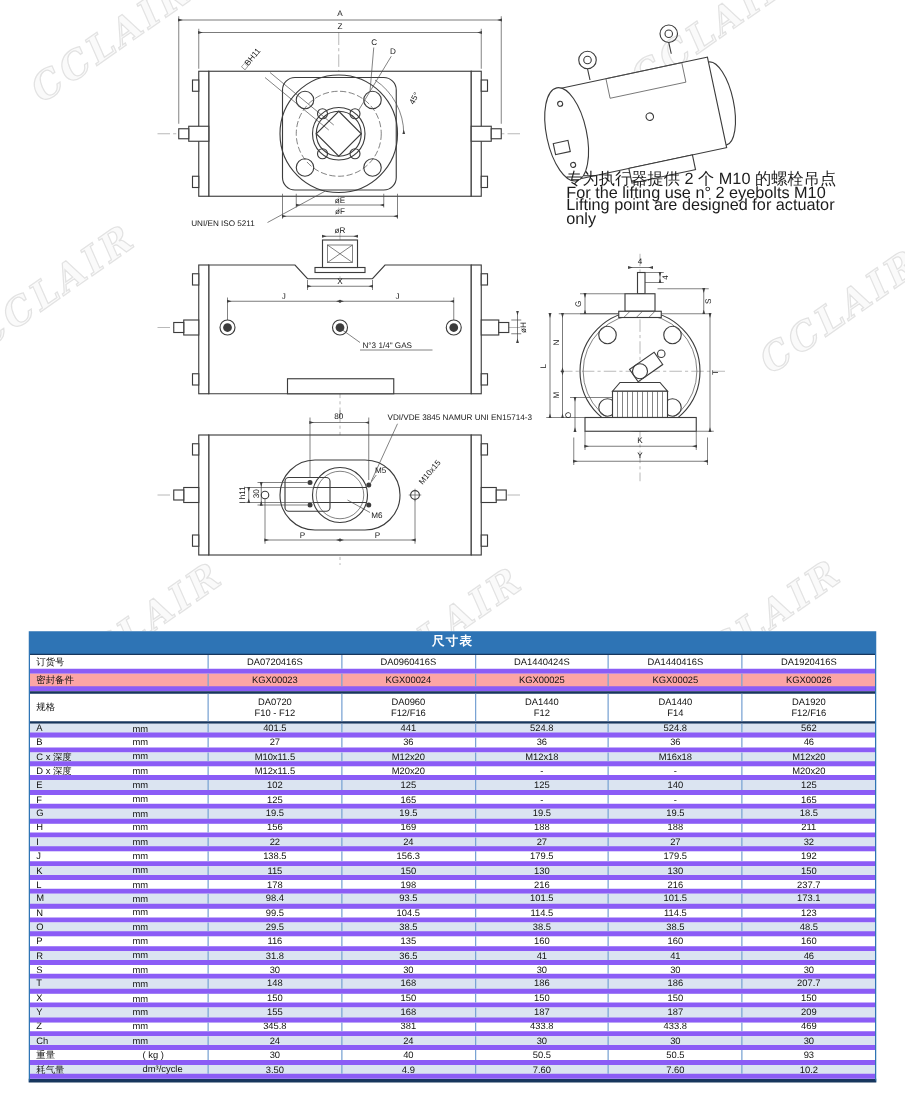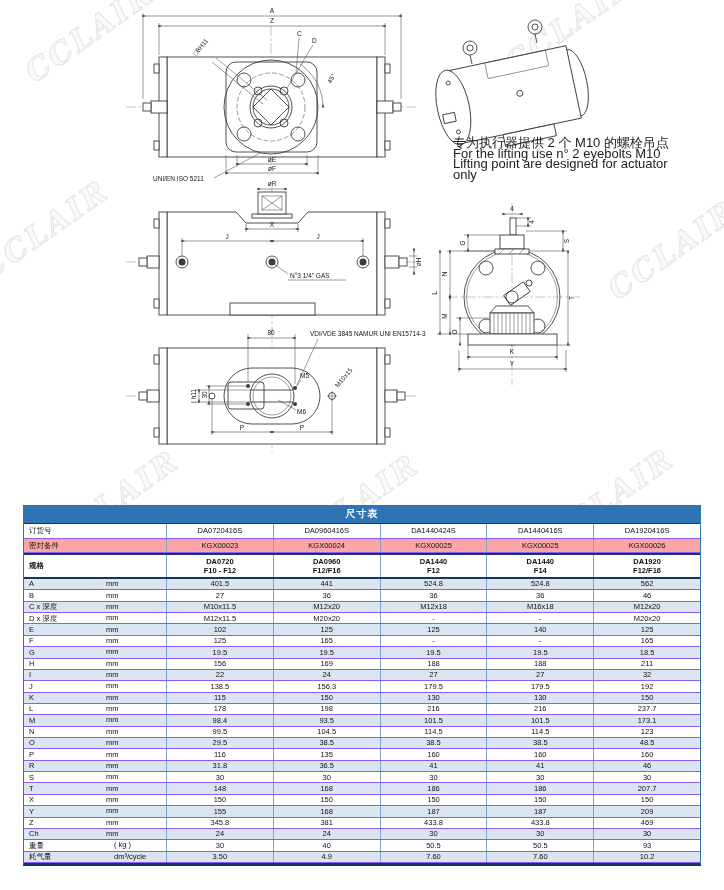--- a/index.html
+++ b/index.html
@@ -22,24 +22,24 @@
   .iso-caption{position:absolute;left:420px;top:138px;width:230px;z-index:2;
       font-size:13px;line-height:10.5px;color:#1c1c1c;margin-left:33px;}
   .iso-caption .en{}
   
   .dimtable{position:absolute;left:23px;top:505px;width:678px;z-index:3;
       border-left:1px solid #2e74b5;border-right:1px solid #2e74b5;
       border-bottom:3px solid #17365d;box-sizing:border-box;background:#fff;
       font-size:7.5px;color:#111;}
   .ttitle{height:18px;line-height:18px;background:#2e74b5;color:#ffffff;text-align:center;
       font-size:10px;font-weight:bold;letter-spacing:1px;border-bottom:1px solid #17365d;}
-  .trow{display:flex;border-bottom:1px solid #8b5cf6;box-sizing:border-box;align-items:stretch;}
+  .trow{display:flex;border-bottom:4px solid #8b5cf6;box-sizing:border-box;align-items:stretch;}
   .trow.order{height:15px;}
   .trow.seal{height:14px;background:#fca5a5;}
-  .trow.spec{height:26px;font-weight:bold;border-top:2px solid #17365d;border-bottom:2px solid #17365d;}
+  .trow.spec{height:26px;font-weight:normal;border-top:2px solid #17365d;border-bottom:2px solid #17365d;}
   .trow.dim{height:11.36px;}
   .trow.dim.shade{background:#dbe4f1;}
   .cell{box-sizing:border-box;display:flex;align-items:center;justify-content:center;
       overflow:hidden;white-space:pre-line;text-align:center;line-height:9.5px;}
   .cell.lbl{width:142px;flex:0 0 142px;justify-content:flex-start;position:relative;
       padding-left:5px;text-align:left;}
   .cell.val{flex:1 1 0;border-left:1px solid #7aa3d4;}
   .unit{position:absolute;left:82px;top:50%;transform:translateY(-50%);}
   .unit.wide{left:90px;}
 </style>

